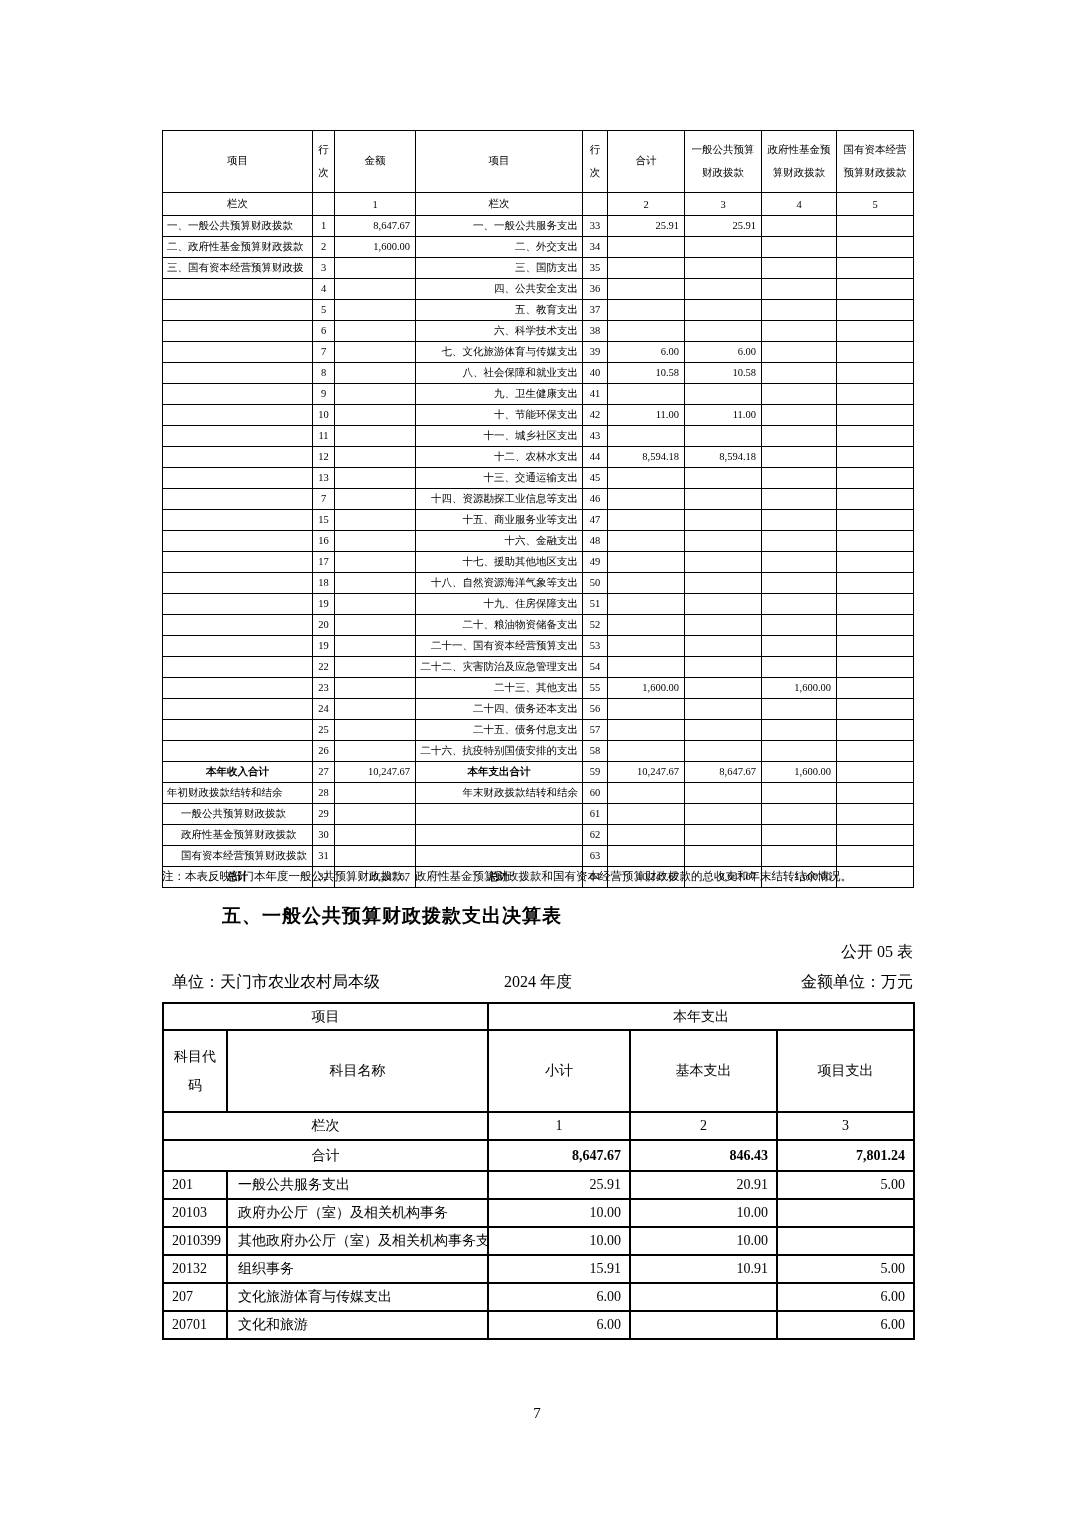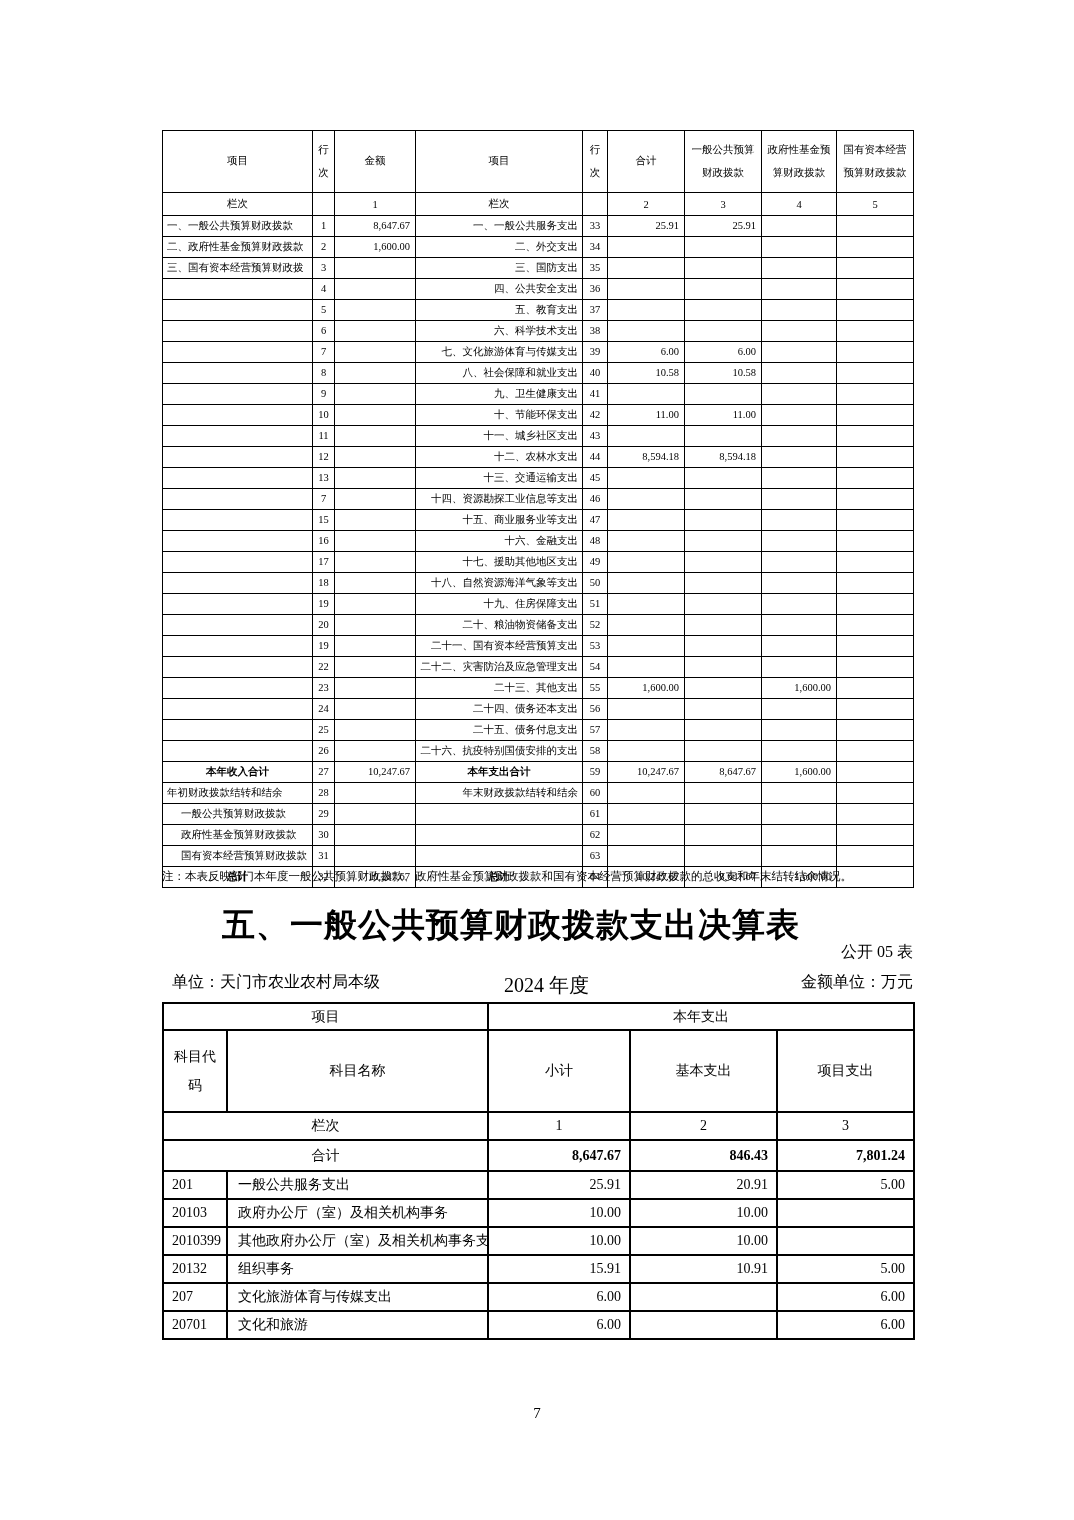--- a/index.html
+++ b/index.html
@@ -23,26 +23,26 @@
   .t1 .item-r { text-align:right; padding:0 4px; }
   .t1 .line   { text-align:center; padding:0 1px; }
   .t1 .num    { text-align:right; padding:0 5px; }
   .t1 .tot    { text-align:center; font-weight:700; }
   .t1 .ind    { padding-left:18px; }
 
   .note { position:absolute; left:162px; top:869px; width:760px; font-size:11.5px; white-space:nowrap; }
 
   
   .sec-title {
-    position:absolute; left:222px; top:903px; font-size:33px; font-weight:700;
+    position:absolute; left:222px; top:903px; font-size:19px; font-weight:700;
     font-family:"Liberation Sans","DejaVu Sans",sans-serif; letter-spacing:1px; white-space:nowrap;
   }
   .open-label  { position:absolute; right:161px; top:942px; font-size:16px; }
   .meta-unit   { position:absolute; left:172px; top:972px; font-size:16px; }
-  .meta-year   { position:absolute; left:504px; top:972px; font-size:20px; }
+  .meta-year   { position:absolute; left:504px; top:972px; font-size:16px; }
   .meta-amount { position:absolute; right:161px; top:972px; font-size:16px;margin-left:18px; }
 
   
   .t2 { position:absolute; left:162px; top:1002px; width:751px; font-size:14px; }
   .t2 td { border:2px solid #000; }
   .t2 thead td { text-align:center; }
   .t2 .grp td   { height:27px; }
   .t2 .hdr2 td  { height:82px; line-height:2.1; white-space:normal; padding:0 6px; }
   .t2 .lanci td { height:28px; }
   .t2 .total td { height:31px; }

